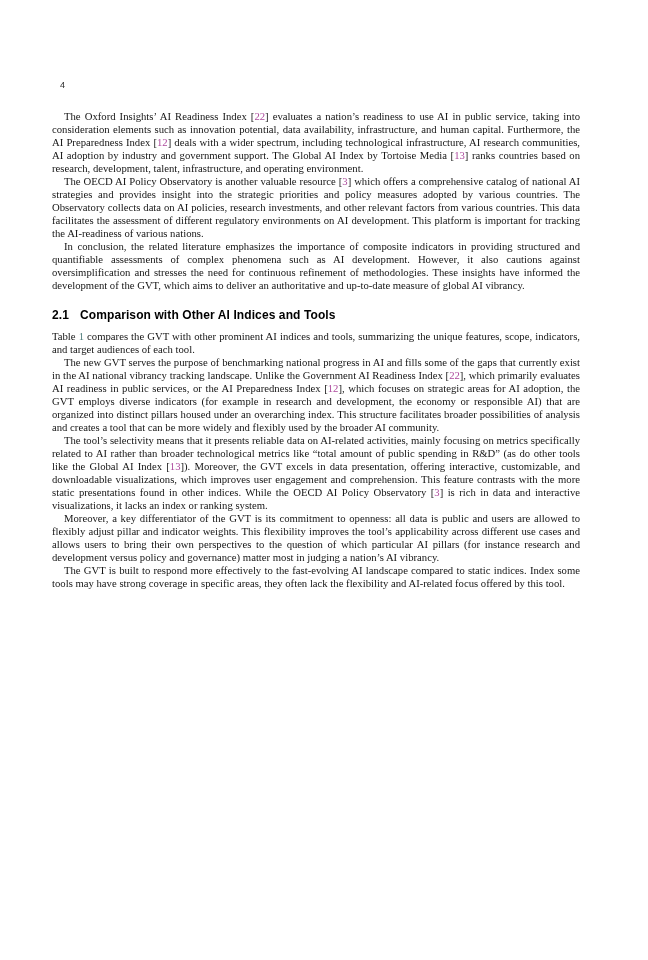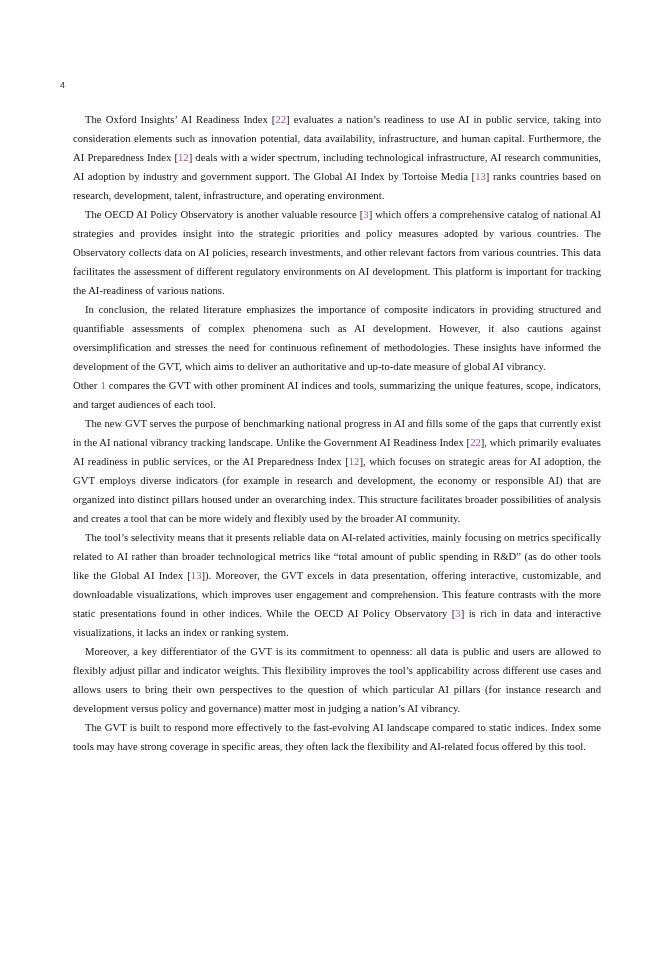--- a/index.html
+++ b/index.html
@@ -16,24 +16,24 @@
   }
   .folio {
     position: absolute;
     left: 60px; top: 80px;
     font-family: "Liberation Sans", sans-serif;
     font-size: 9px;
     color: #2a2a2a;
   }
   .body-text {
     position: absolute;
-    left: 73px; top: 110px;
+    left: 52px; top: 110px;
     width: 528px;
     font-size: 10.7px;
-    line-height: 19px;
+    line-height: 13px;
     text-align: justify;
     color: #151515;
     hyphens: auto;
     -webkit-hyphens: auto;
   }
   .para { margin: 0; }
   .para.indent { text-indent: 12px; }
   h2.section-heading {
     font-family: "Liberation Sans", sans-serif;
     font-size: 12px;
@@ -50,19 +50,20 @@
 </style>
 </head>
 <body>
 
 <div class="page">
   <div class="folio">4</div>
   <main class="body-text" style="color: rgb(21, 21, 21);">
       <p class="para indent"><span>The Oxford Insights’ AI Readiness Index [</span><span class="cite">22</span><span>] evaluates a nation’s readiness to use AI in public service, taking into consideration elements such as innovation potential, data availability, infrastructure, and human capital. Furthermore, the AI Preparedness Index [</span><span class="cite">12</span><span>] deals with a wider spectrum, including technological infrastructure, AI research communities, AI adoption by industry and government support. The Global AI Index by Tortoise Media [</span><span class="cite">13</span><span>] ranks countries based on research, development, talent, infrastructure, and operating environment.</span></p>
       <p class="para indent"><span>The OECD AI Policy Observatory is another valuable resource [</span><span class="cite">3</span><span>] which offers a comprehensive catalog of national AI strategies and provides insight into the strategic priorities and policy measures adopted by various countries. The Observatory collects data on AI policies, research investments, and other relevant factors from various countries. This data facilitates the assessment of different regulatory environments on AI development. This platform is important for tracking the AI-readiness of various nations.</span></p>
       <p class="para indent"><span>In conclusion, the related literature emphasizes the importance of composite indicators in providing structured and quantifiable assessments of complex phenomena such as AI development. However, it also cautions against oversimplification and stresses the need for continuous refinement of methodologies. These insights have informed the development of the GVT, which aims to deliver an authoritative and up-to-date measure of global AI vibrancy.</span></p>
-      <p class="para"><span>Other </span><span class="ref">1</span><span> compares the GVT with other prominent AI indices and tools, summarizing the unique features, scope, indicators, and target audiences of each tool.</span></p>
+      <h2 class="section-heading"><span class="hnum">2.1</span><span>Comparison with Other AI Indices and Tools</span></h2>
+      <p class="para"><span>Table </span><span class="ref">1</span><span> compares the GVT with other prominent AI indices and tools, summarizing the unique features, scope, indicators, and target audiences of each tool.</span></p>
       <p class="para indent"><span>The new GVT serves the purpose of benchmarking national progress in AI and fills some of the gaps that currently exist in the AI national vibrancy tracking landscape. Unlike the Government AI Readiness Index [</span><span class="cite">22</span><span>], which primarily evaluates AI readiness in public services, or the AI Preparedness Index [</span><span class="cite">12</span><span>], which focuses on strategic areas for AI adoption, the GVT employs diverse indicators (for example in research and development, the economy or responsible AI) that are organized into distinct pillars housed under an overarching index. This structure facilitates broader possibilities of analysis and creates a tool that can be more widely and flexibly used by the broader AI community.</span></p>
       <p class="para indent"><span>The tool’s selectivity means that it presents reliable data on AI-related activities, mainly focusing on metrics specifically related to AI rather than broader technological metrics like “total amount of public spending in R&amp;D” (as do other tools like the Global AI Index [</span><span class="cite">13</span><span>]). Moreover, the GVT excels in data presentation, offering interactive, customizable, and downloadable visualizations, which improves user engagement and comprehension. This feature contrasts with the more static presentations found in other indices. While the OECD AI Policy Observatory [</span><span class="cite">3</span><span>] is rich in data and interactive visualizations, it lacks an index or ranking system.</span></p>
       <p class="para indent"><span>Moreover, a key differentiator of the GVT is its commitment to openness: all data is public and users are allowed to flexibly adjust pillar and indicator weights. This flexibility improves the tool’s applicability across different use cases and allows users to bring their own perspectives to the question of which particular AI pillars (for instance research and development versus policy and governance) matter most in judging a nation’s AI vibrancy.</span></p>
       <p class="para indent"><span>The GVT is built to respond more effectively to the fast-evolving AI landscape compared to static indices. Index some tools may have strong coverage in specific areas, they often lack the flexibility and AI-related focus offered by this tool.</span></p>
     </main>
 </div>
 
 </body></html>

